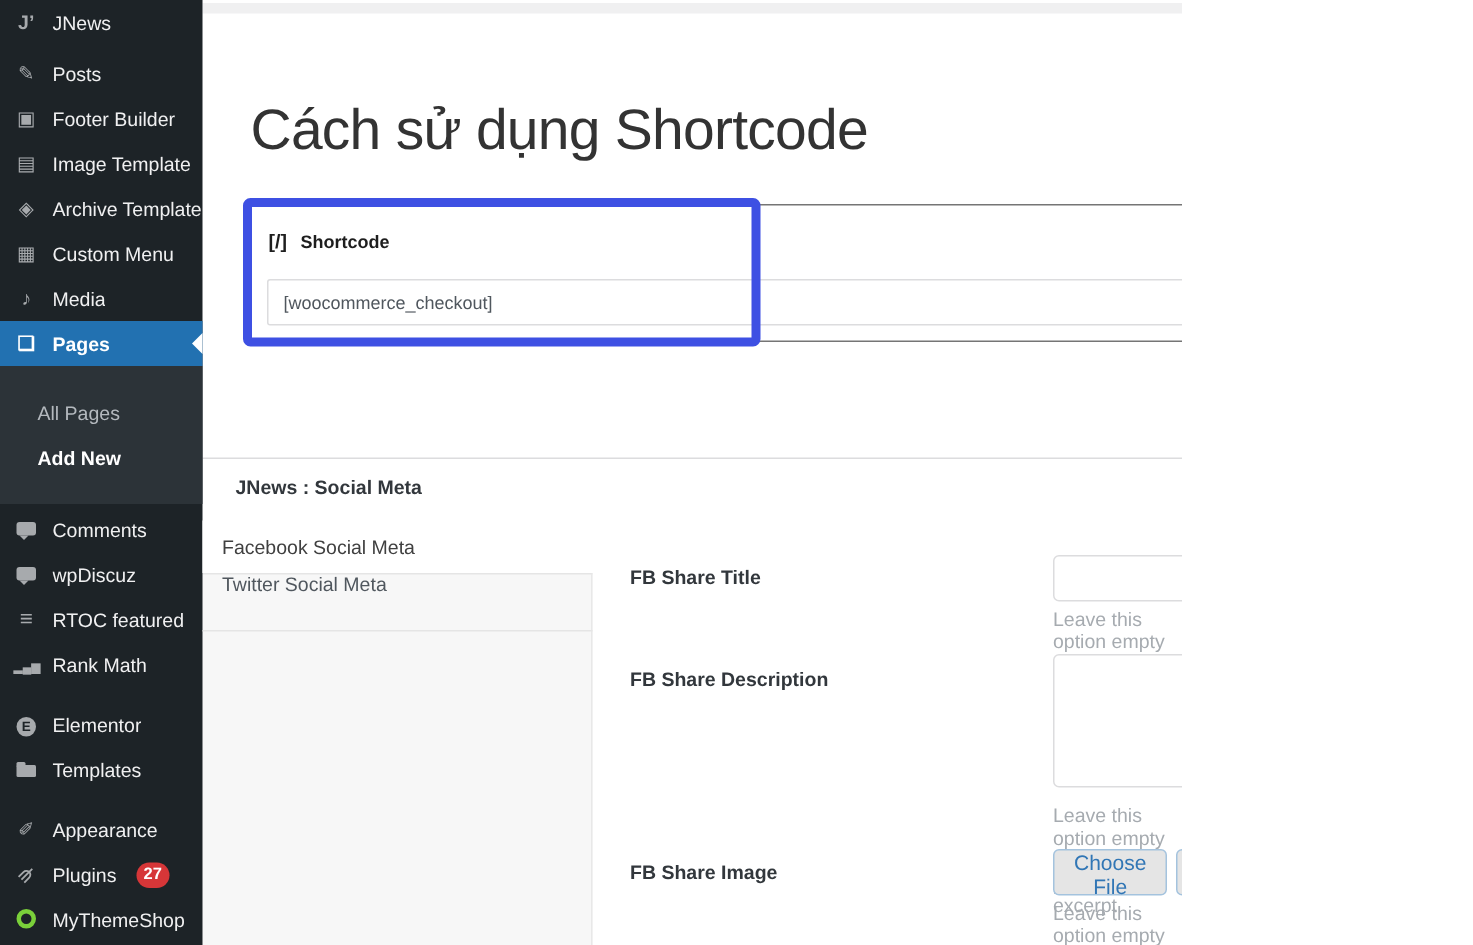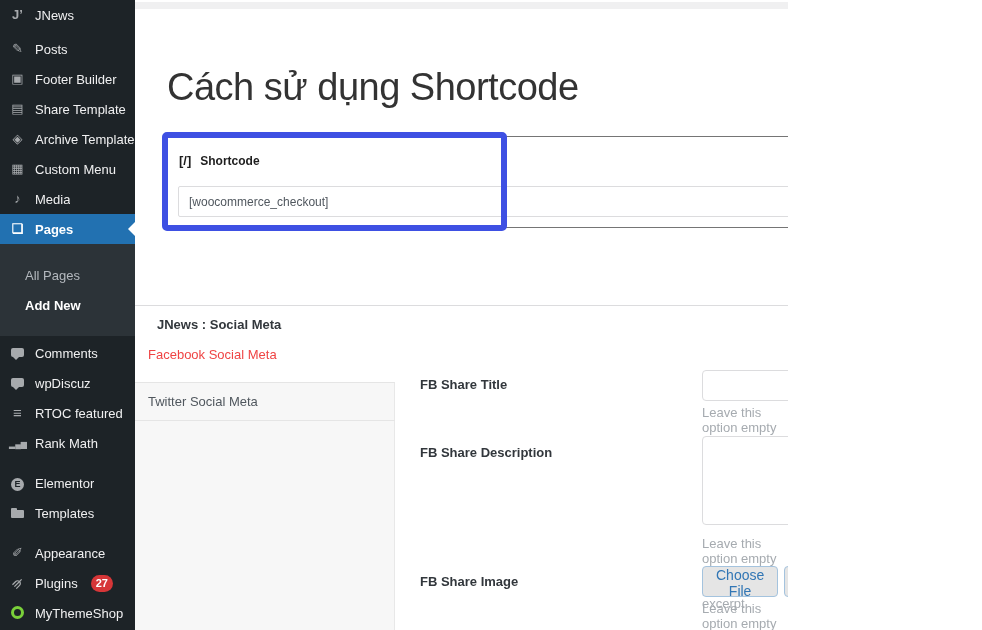--- a/index.html
+++ b/index.html
@@ -60,23 +60,23 @@
       font-family:"Liberation Sans",sans-serif;z-index:3;}
   .annotation{position:absolute;left:162px;top:132px;width:345px;height:99px;box-sizing:border-box;
       border:6px solid #3e50e3;border-radius:5px;z-index:6;pointer-events:none;}
 
   .mb-sep{position:absolute;left:135px;top:305px;width:847px;height:1px;background:#dcdcde;}
   .mb-title{position:absolute;left:157px;top:317px;font-size:13px;font-weight:bold;color:#32373c;}
 
   .tab-col{position:absolute;left:135px;top:382px;width:260px;height:248px;background:#f7f7f7;
       border-top:1px solid #e5e5e5;border-right:1px solid #e8e8e8;box-sizing:border-box;z-index:1;}
   .tab-active{position:absolute;left:135px;top:347px;width:260px;height:35px;background:#fff;
-      display:flex;align-items:flex-start;padding-left:13px;box-sizing:border-box;font-size:13px;color:#ef4444;cursor:pointer;z-index:2;}
+      display:flex;align-items:center;padding-left:13px;box-sizing:border-box;font-size:13px;color:#404040;cursor:pointer;z-index:2;}
   .tab-inactive{position:absolute;left:135px;top:382px;width:260px;height:39px;border-bottom:1px solid #e5e5e5;
-      display:flex;align-items:center;padding-left:13px;box-sizing:border-box;font-size:13px;color:#50575e;cursor:pointer;z-index:2;}
+      display:flex;padding-left:13px;box-sizing:border-box;font-size:13px;color:#50575e;cursor:pointer;z-index:2;}
 
   .f-label{position:absolute;font-size:13px;font-weight:bold;color:#32373c;}
   .f-help{position:absolute;font-size:13px;color:#a6abb0;}
   .f-input{position:absolute;left:702px;top:370px;width:288px;height:31px;box-sizing:border-box;
       border:1px solid #dcdcde;border-radius:4px;background:#fff;padding:0 8px;font-size:13px;color:#32373c;
       font-family:"Liberation Sans",sans-serif;}
   .f-textarea{position:absolute;left:702px;top:436px;width:288px;height:89px;box-sizing:border-box;
       border:1px solid #dcdcde;border-radius:4px;background:#fff;padding:6px 8px;font-size:13px;color:#32373c;
       font-family:"Liberation Sans",sans-serif;resize:none;}
   .file-row{position:absolute;left:702px;top:566px;display:flex;gap:6px;}
@@ -99,21 +99,21 @@
     <div class="mi">
       <span class="ico i-pushpin"></span>
       <span class="lbl">Posts</span>
     </div>
     <div class="mi">
       <span class="ico i-monitor"></span>
       <span class="lbl">Footer Builder</span>
     </div>
     <div class="mi">
       <span class="ico i-document"></span>
-      <span class="lbl">Share Template</span>
+      <span class="lbl">Image Template</span>
     </div>
     <div class="mi">
       <span class="ico i-tag"></span>
       <span class="lbl">Archive Template</span>
     </div>
     <div class="mi">
       <span class="ico i-grid"></span>
       <span class="lbl">Custom Menu</span>
     </div>
     <div class="mi">

